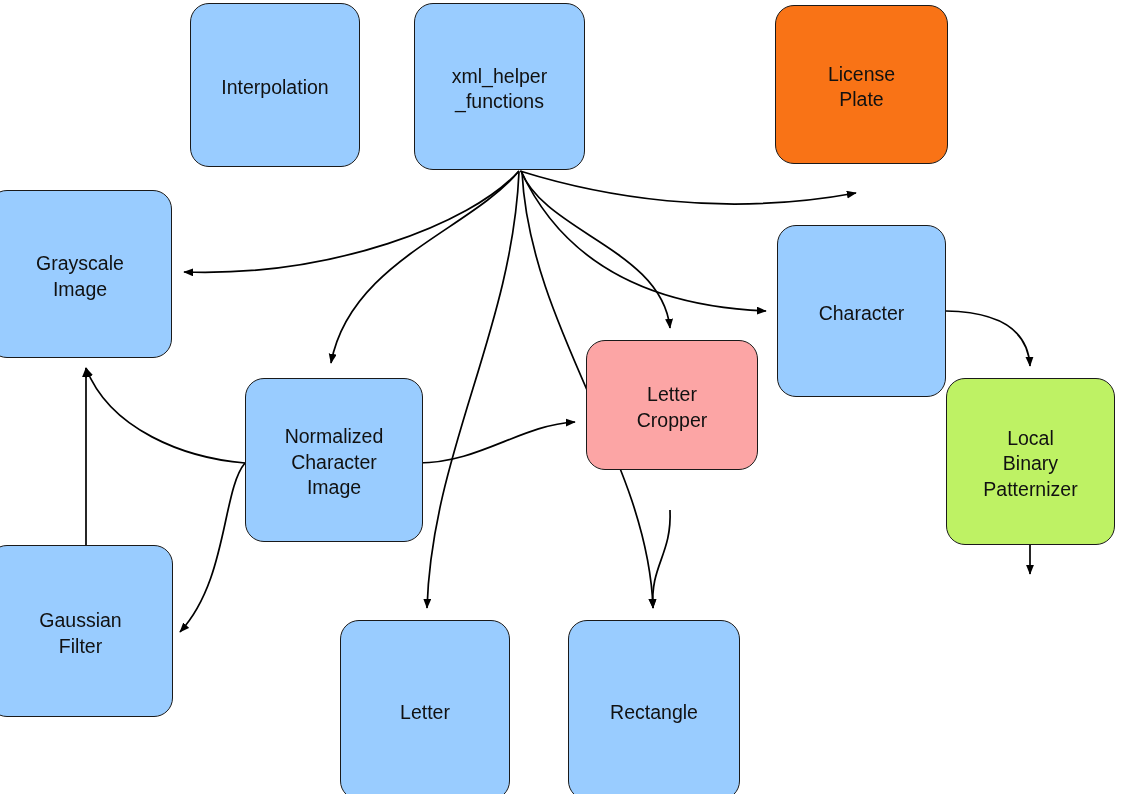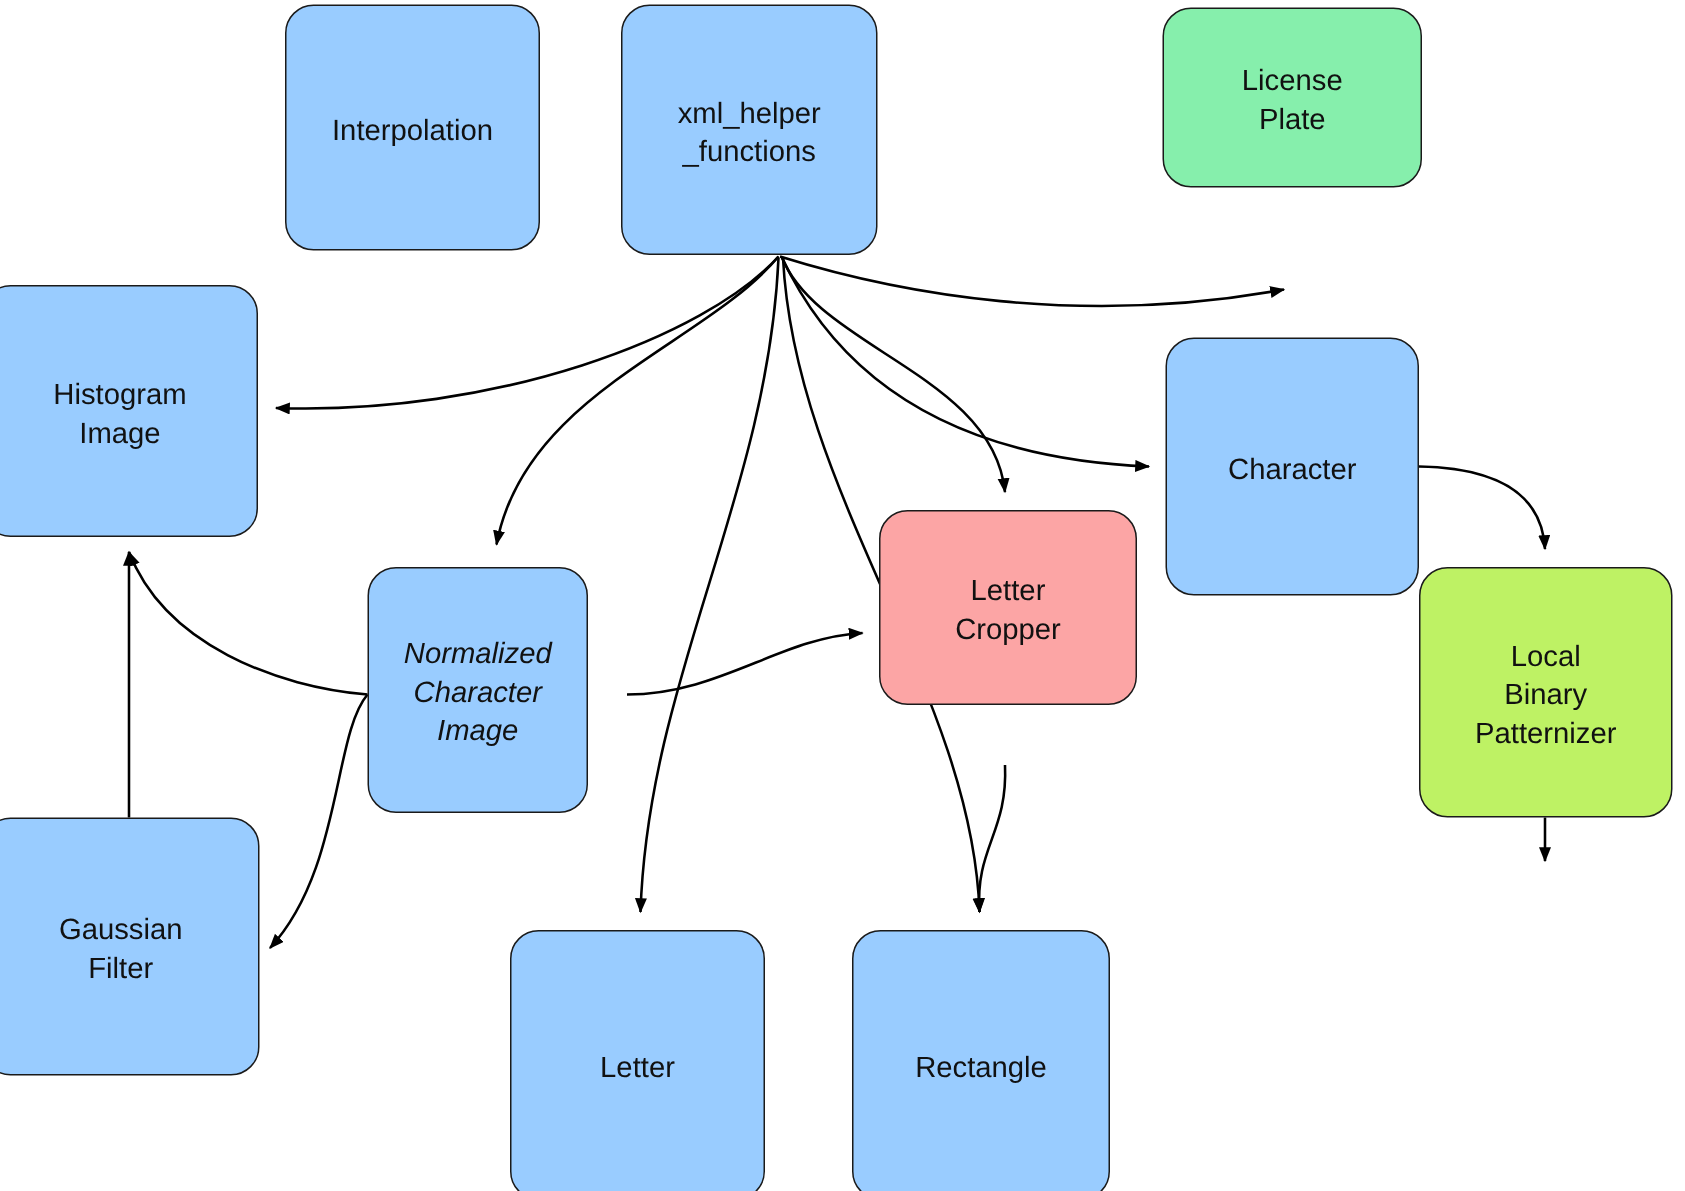--- a/index.html
+++ b/index.html
@@ -89,36 +89,36 @@
     </g>
   </svg>
 
   <div class="node" style="left: 190px; top: 3px; width: 170px; height: 164px; background: rgb(153, 204, 255); border-color: rgb(26, 26, 26);">
     <span class="node-label">Interpolation</span>
   </div>
   <div class="node" style="left: 414px; top: 3px; width: 171px; height: 167px; background: rgb(153, 204, 255); border-color: rgb(26, 26, 26);">
     <span class="node-label">xml_helper
 _functions</span>
   </div>
-  <div class="node" style="left: 775px; top: 5px; width: 173px; height: 120px; background: #86efac; border-color: rgb(26, 26, 26);">
+  <div class="node" style="left: 775px; top: 5px; width: 173px; height: 159px; background: #f97316; border-color: rgb(26, 26, 26);">
     <span class="node-label">License
 Plate</span>
   </div>
   <div class="node" style="left: -12px; top: 190px; width: 184px; height: 168px; background: rgb(153, 204, 255); border-color: rgb(26, 26, 26);">
-    <span class="node-label">Histogram
+    <span class="node-label">Grayscale
 Image</span>
   </div>
   <div class="node" style="left: 777px; top: 225px; width: 169px; height: 172px; background: rgb(153, 204, 255); border-color: rgb(26, 26, 26);">
     <span class="node-label">Character</span>
   </div>
   <div class="node" style="left: 586px; top: 340px; width: 172px; height: 130px; background: #fca5a5; border-color: rgb(26, 26, 26);">
     <span class="node-label">Letter
 Cropper</span>
   </div>
-  <div class="node" style="left: 245px; top: 378px; width: 147px; height: 164px; background: rgb(153, 204, 255); border-color: rgb(26, 26, 26); font-style: italic;">
+  <div class="node" style="left: 245px; top: 378px; width: 178px; height: 164px; background: rgb(153, 204, 255); border-color: rgb(26, 26, 26);">
     <span class="node-label">Normalized
 Character
 Image</span>
   </div>
   <div class="node" style="left: 946px; top: 378px; width: 169px; height: 167px; background: #bef264; border-color: rgb(26, 26, 26);">
     <span class="node-label">Local
 Binary
 Patternizer</span>
   </div>
   <div class="node" style="left: -12px; top: 545px; width: 185px; height: 172px; background: rgb(153, 204, 255); border-color: rgb(26, 26, 26);">

